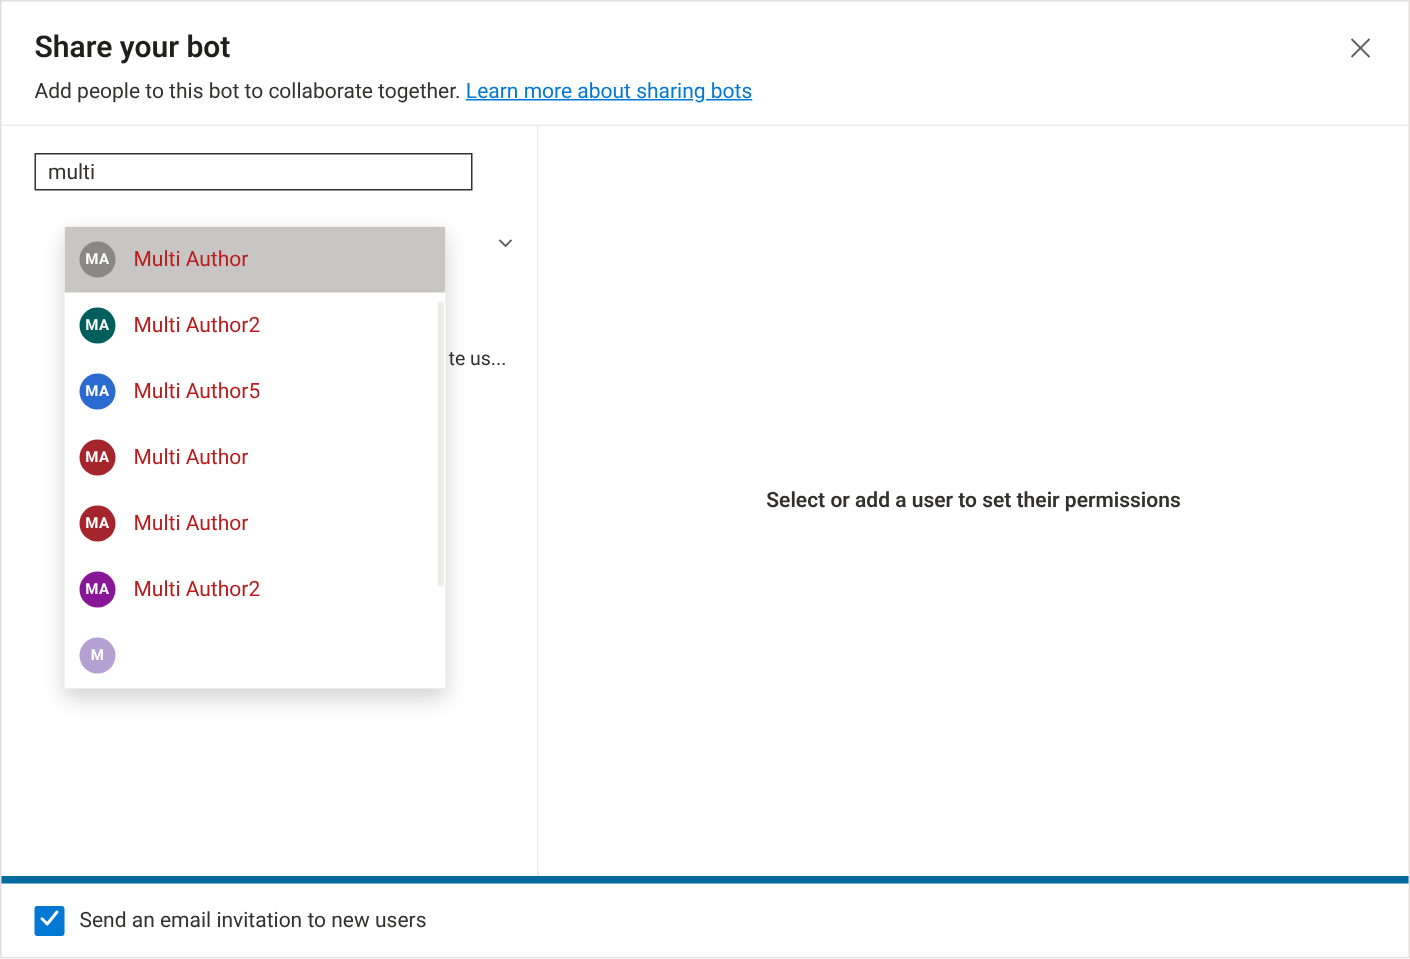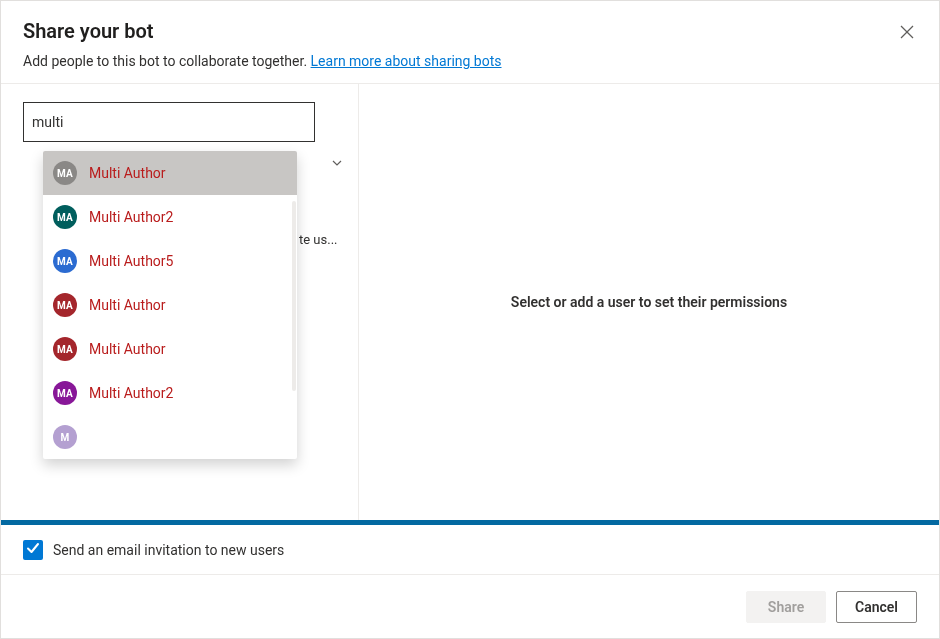--- a/index.html
+++ b/index.html
@@ -78,21 +78,21 @@
     color: #323130;
     font-weight: 600;
     font-size: 14px;
   }
 
   .search-wrap {
     position: relative;
   }
   .search-input {
     width: 292px;
-    height: 40px;
+    height: 25px;
     border: 1px solid #323130;
     padding: 0 8px;
     font-size: 14px;
     font-family: inherit;
     color: #323130;
     outline: none;
   }
   .chev {
     position: absolute;
     left: 308px;
@@ -261,24 +261,20 @@
     <button class="checkbox">
       <span>
         <svg viewBox="0 0 14 14" fill="none" stroke-width="2" stroke-linecap="round" stroke-linejoin="round">
           <polyline points="2,7.5 5.5,11 12,3"></polyline>
         </svg>
       </span>
     </button>
     <span>Send an email invitation to new users</span>
   </div>
 
-  <div class="footer">
-    <button class="btn disabled">Share</button>
-    <button class="btn secondary">Cancel</button>
-  </div>
 
   <div class="suggest">
 
     <div class="suggest-item highlight">
         <div class="avatar" style="background: rgb(138, 136, 134);">MA</div>
         <div class="suggest-label">Multi Author</div>
       </div>
       <div class="suggest-item">
         <div class="avatar" style="background: rgb(0, 94, 93);">MA</div>
         <div class="suggest-label">Multi Author2</div>

